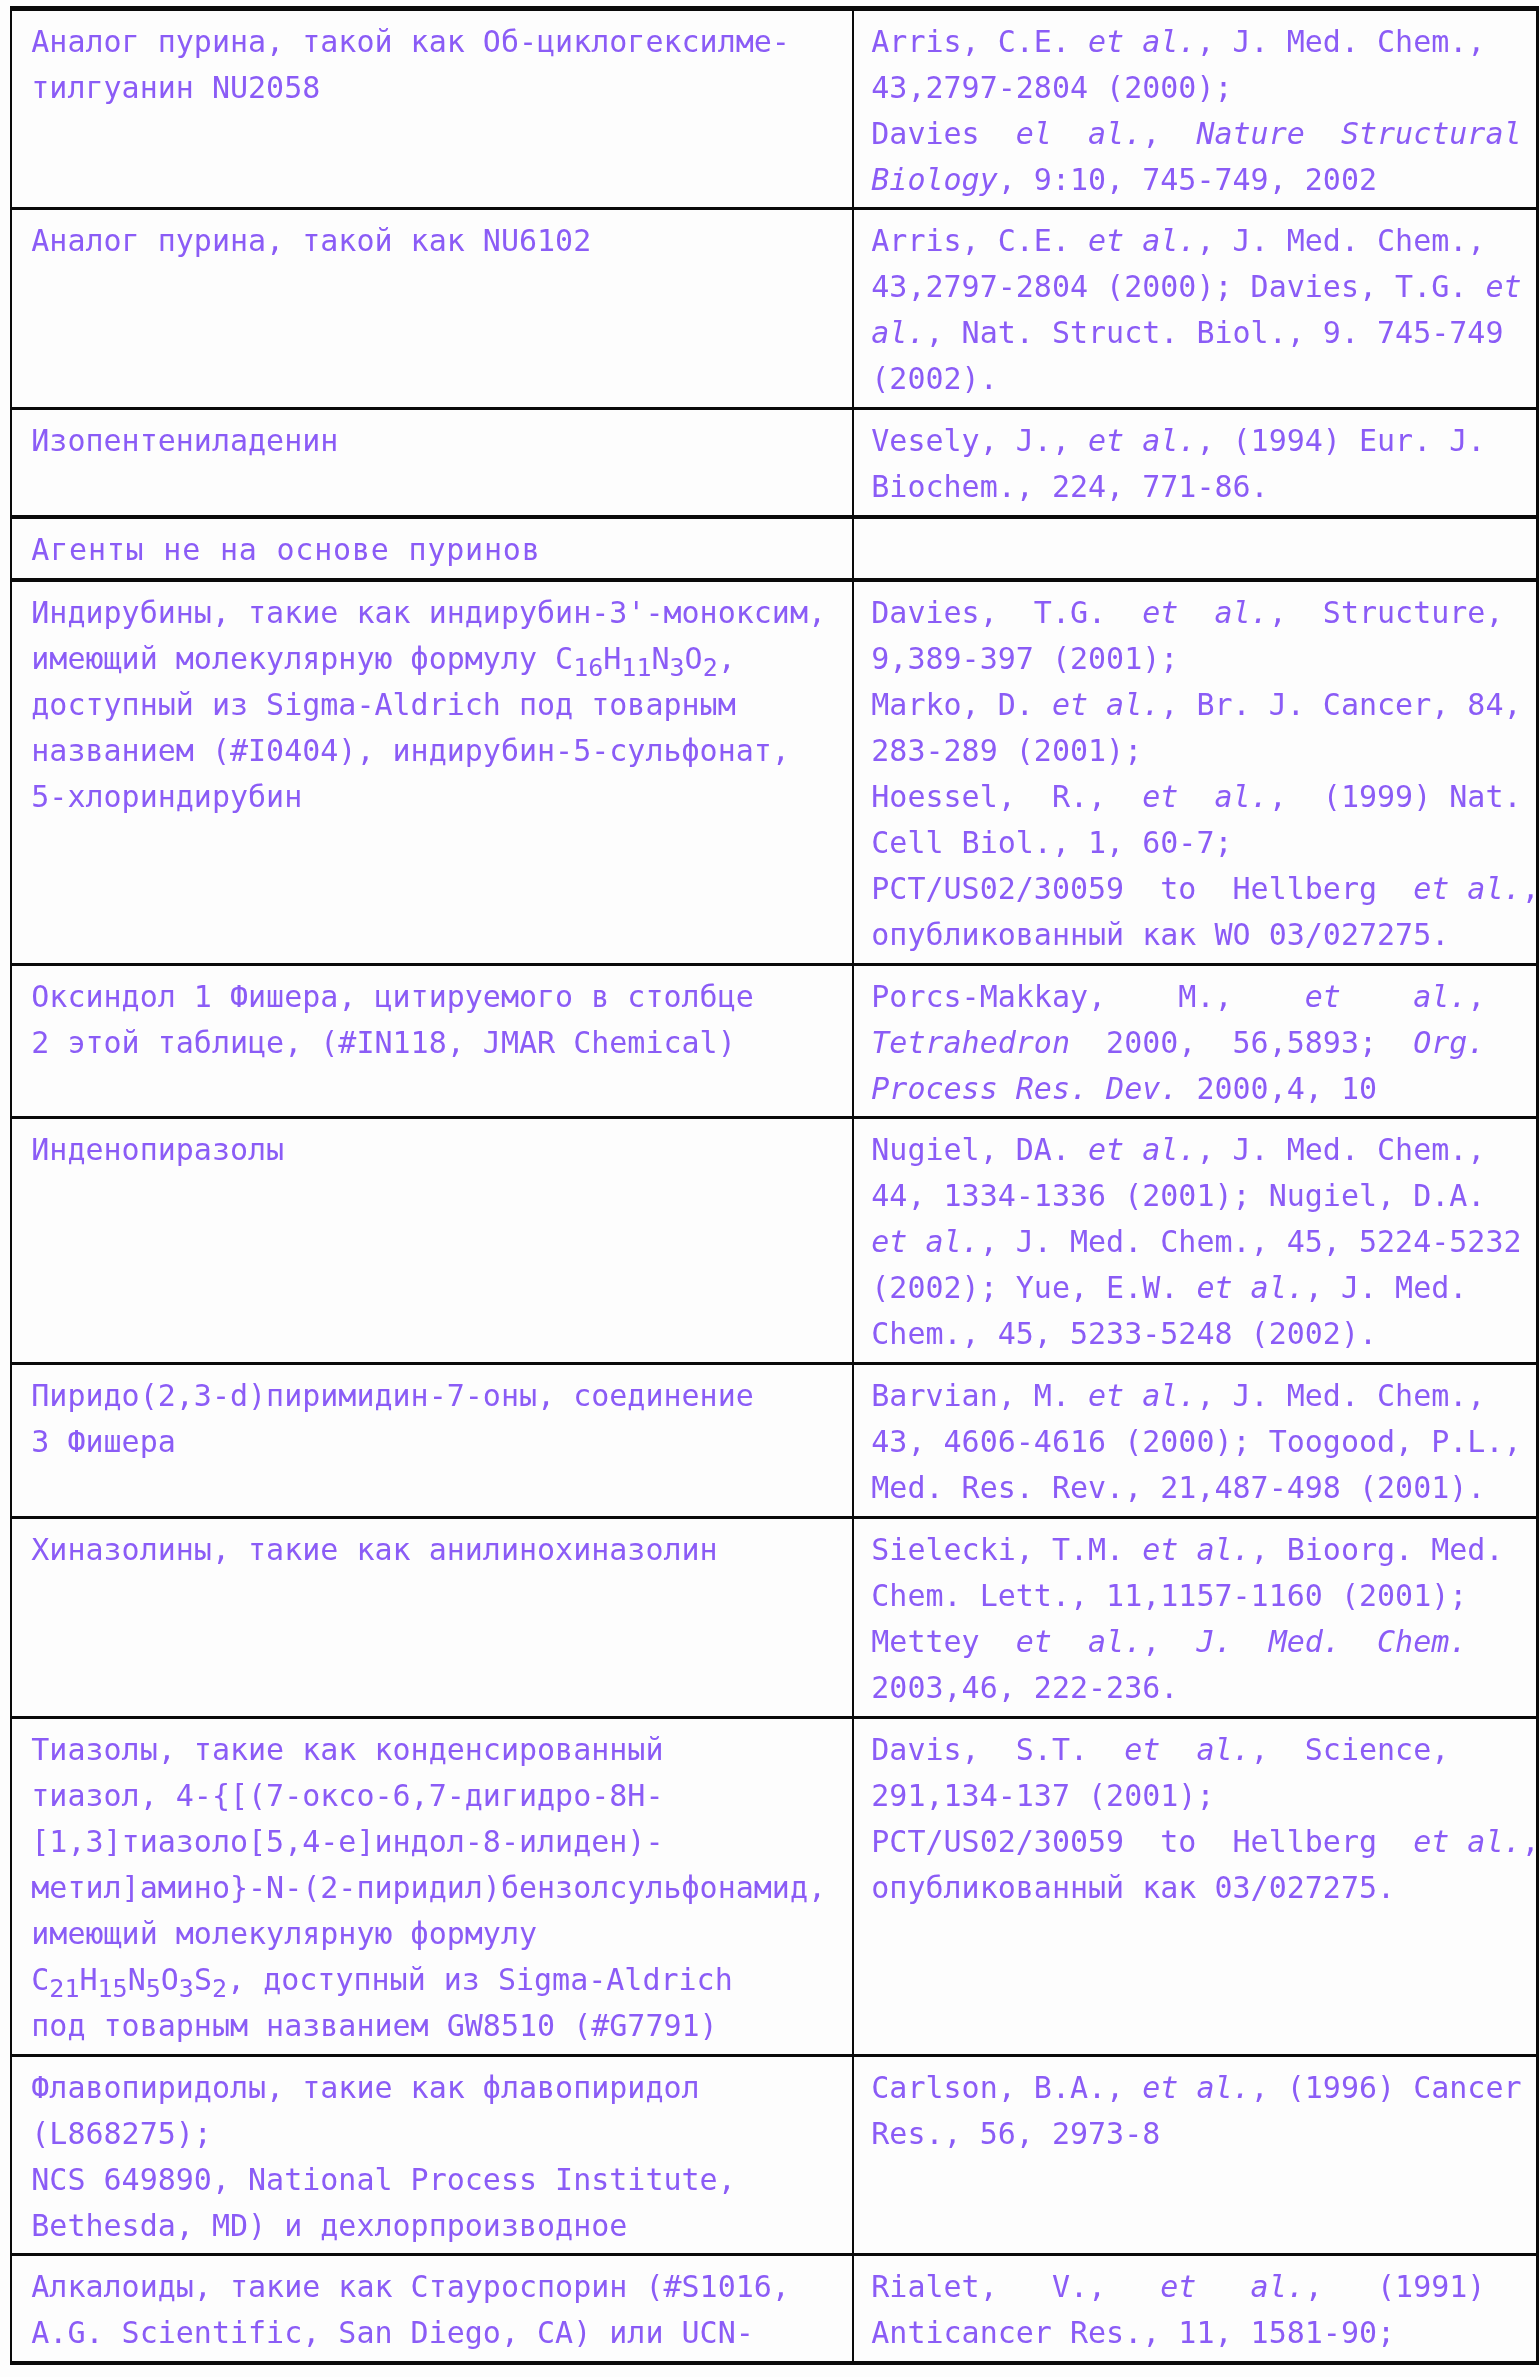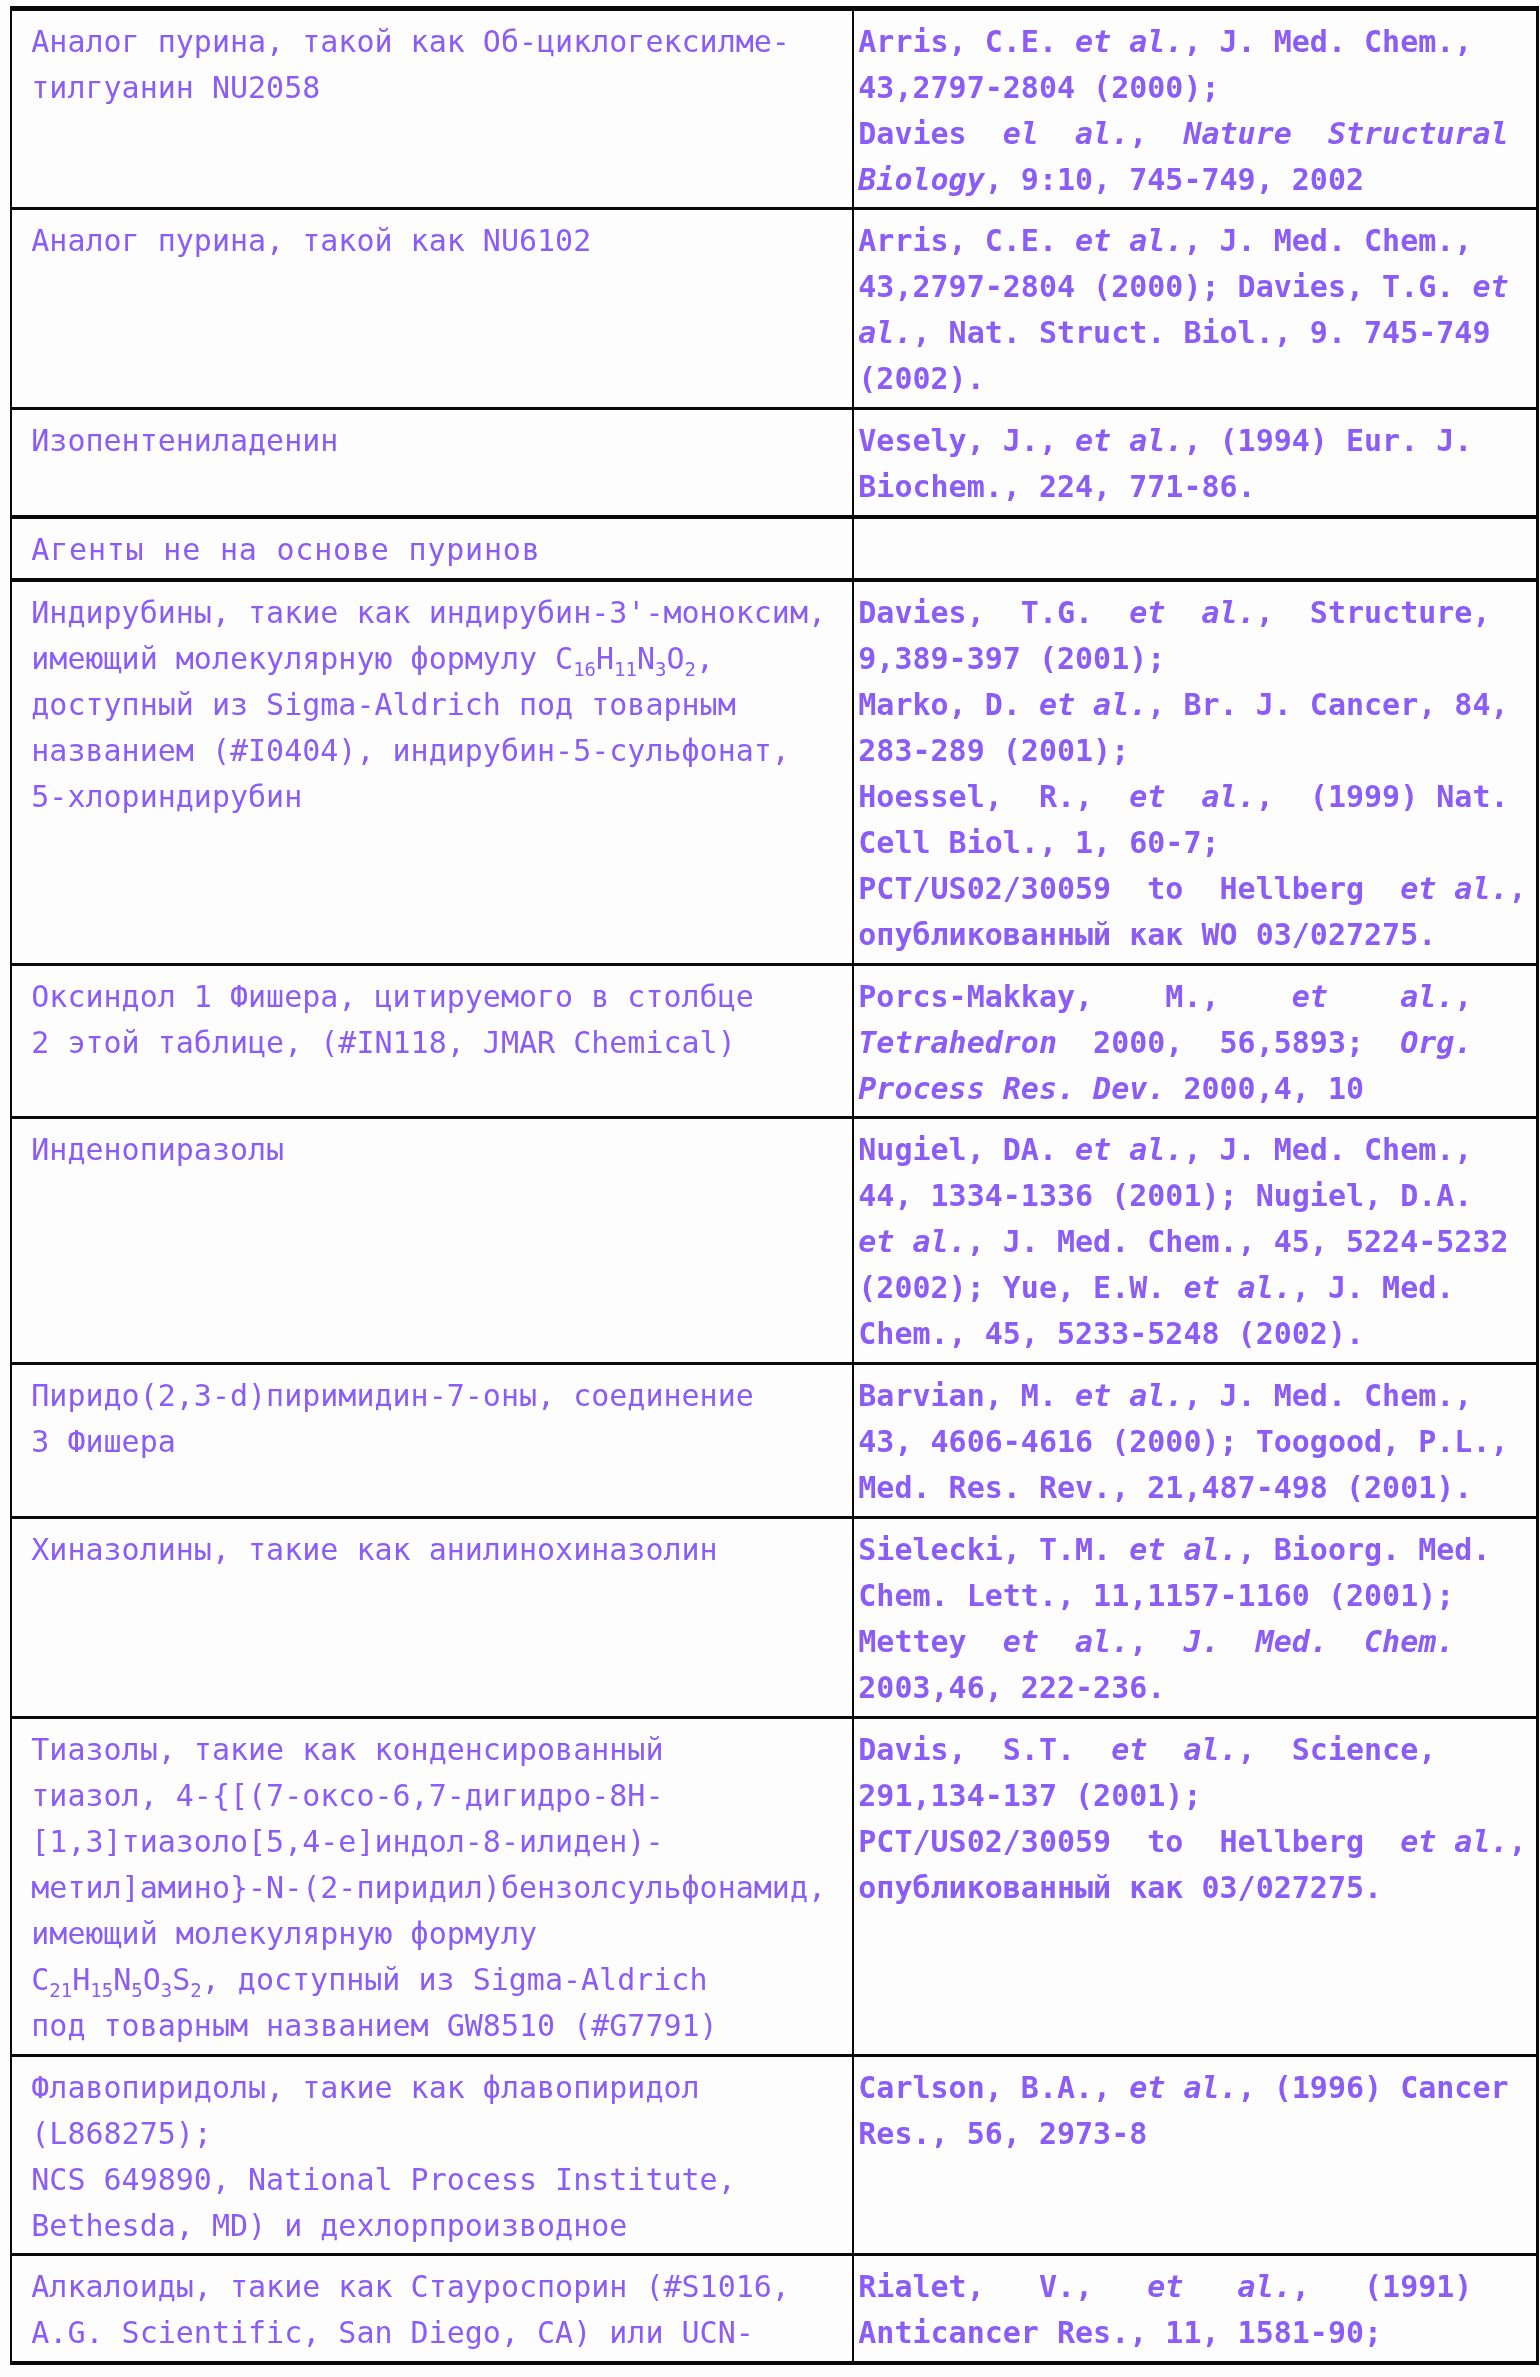--- a/index.html
+++ b/index.html
@@ -42,37 +42,36 @@
     box-sizing: border-box;
     padding: 8px 6.4px 4.8px 19px;
   }
   .cell.agent {
     width: 842px;
     flex: 0 0 842px;
     border-right: 2.4px solid #0a0a0a;
   }
   .cell.ref {
     flex: 1 1 auto;
-    padding-left: 4px;
-    font-weight: bold;
+    padding-left: 17px;
   }
   .line {
     height: 46px;
     line-height: 46px;
     font-size: 30px;
     white-space: pre;
     letter-spacing: 0;
   }
   .trow.section .line {
     font-weight: 400;
     letter-spacing: 0.8px;
   }
   .line em { font-style: italic; }
   .line sub {
-    font-size: 19px;
+    font-size: 25px;
     vertical-align: baseline;
     position: relative;
     top: 7.2px;
     line-height: 0;
   }
 </style>
 </head>
 <body>
 
 <div class="page">

